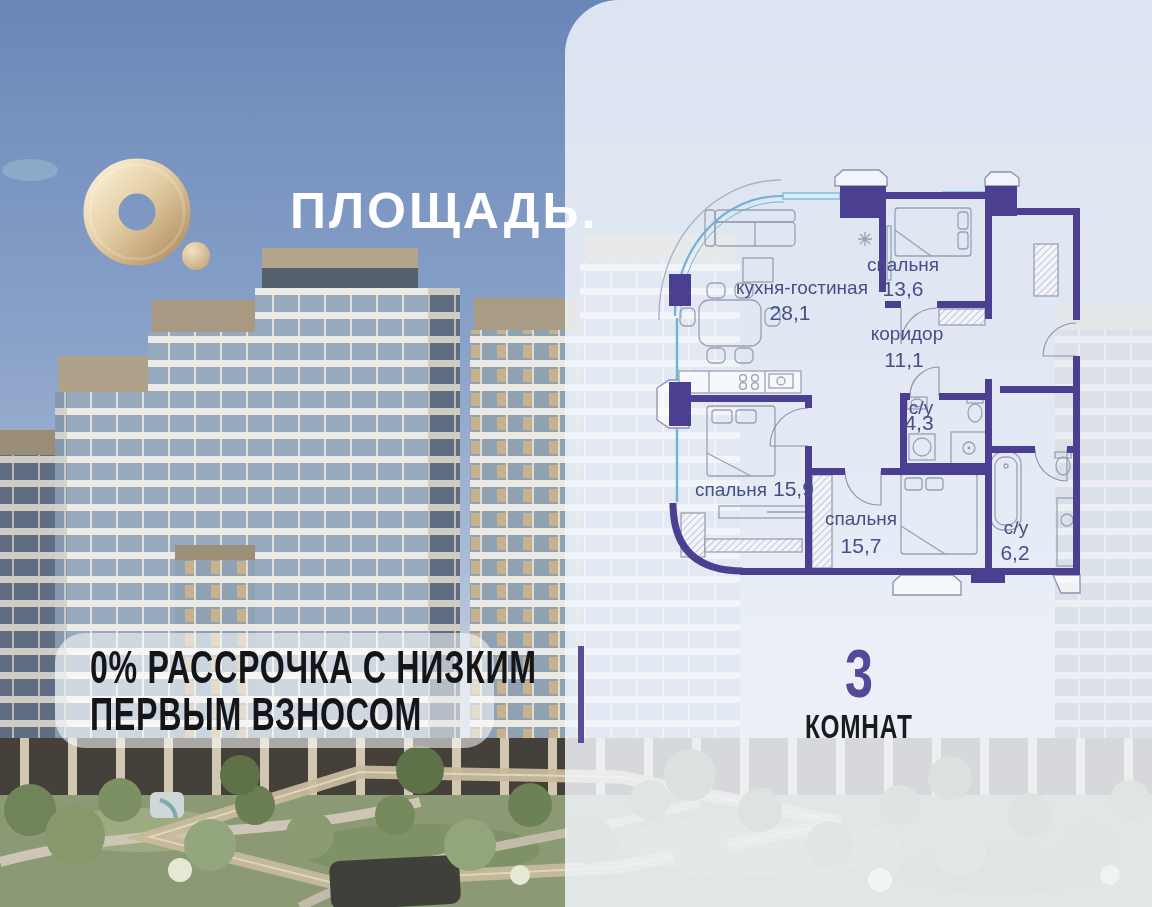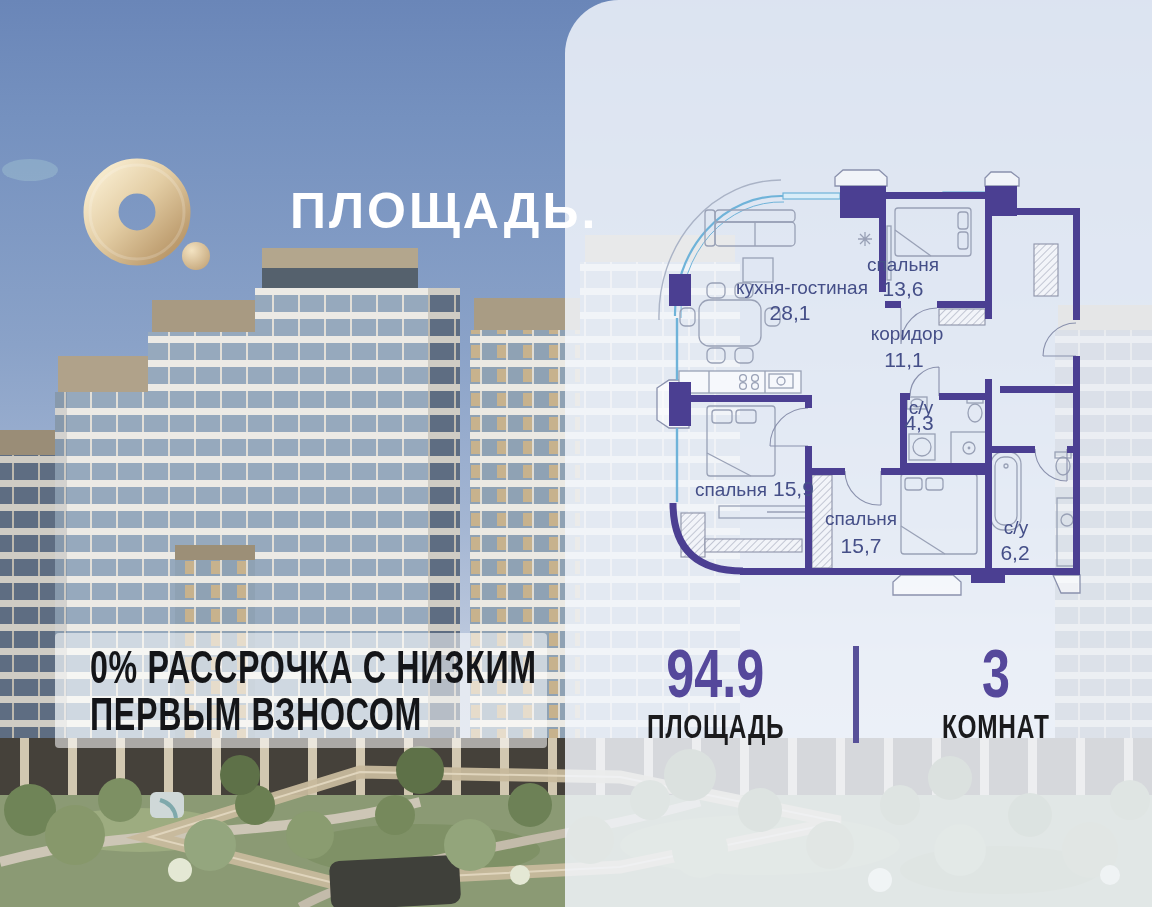--- a/index.html
+++ b/index.html
@@ -3,21 +3,21 @@
 <meta charset="utf-8">
 <style>
   html,body{margin:0;padding:0;}
   body{width:1152px;height:907px;position:relative;overflow:hidden;
        font-family:"Liberation Sans",sans-serif;background:#7b95c2;}
   .abs{position:absolute;}
   
   #info-panel{left:565px;top:0;width:587px;height:907px;
     background:rgba(242,246,251,0.84);border-top-left-radius:54px;}
   
-  #promo-card{left:55px;top:633px;width:492px;height:115px;border-radius:4px;
+  #promo-card{left:55px;top:633px;width:439px;height:115px;border-radius:30px;
     background:rgba(255,255,255,0.55);}
   .promo-line{position:absolute;left:35px;color:#141518;font-weight:700;
     font-size:46px;line-height:48px;white-space:nowrap;
     transform:scaleX(0.70);transform-origin:left center;letter-spacing:1px;}
   #promo-line-1{top:10px;} #promo-line-2{top:57px;}
   
   #logo-text{left:290px;top:182px;color:#ffffff;font-weight:700;font-size:50px;
     letter-spacing:3px;white-space:nowrap;}
   
   #stats-row{left:578px;top:640px;width:555px;height:115px;display:flex;align-items:stretch;}
@@ -325,23 +325,19 @@
     <text class="room-name" x="112" y="328" text-anchor="end">спальня</text>
     <text class="room-area" x="118" y="328" text-anchor="start">15,9</text>
     <text class="room-name" x="206" y="357" text-anchor="middle">спальня</text>
     <text class="room-area" x="206" y="385" text-anchor="middle">15,7</text>
     <text class="room-name" x="361" y="366" text-anchor="middle">с/у</text>
     <text class="room-area" x="360" y="392" text-anchor="middle">6,2</text>
   </g>
 </svg>
 
 <div id="stats-row" class="abs">
-  <div class="stat-cell">
-    <div class="stat-value">94.9</div>
-    <div class="stat-label">ПЛОЩАДЬ</div>
-  </div>
   <div class="stat-divider"></div>
   <div class="stat-divider"></div>
   <div class="stat-cell">
     <div class="stat-value">3</div>
     <div class="stat-label">КОМНАТ</div>
   </div>
 </div>
 
 </body></html>

